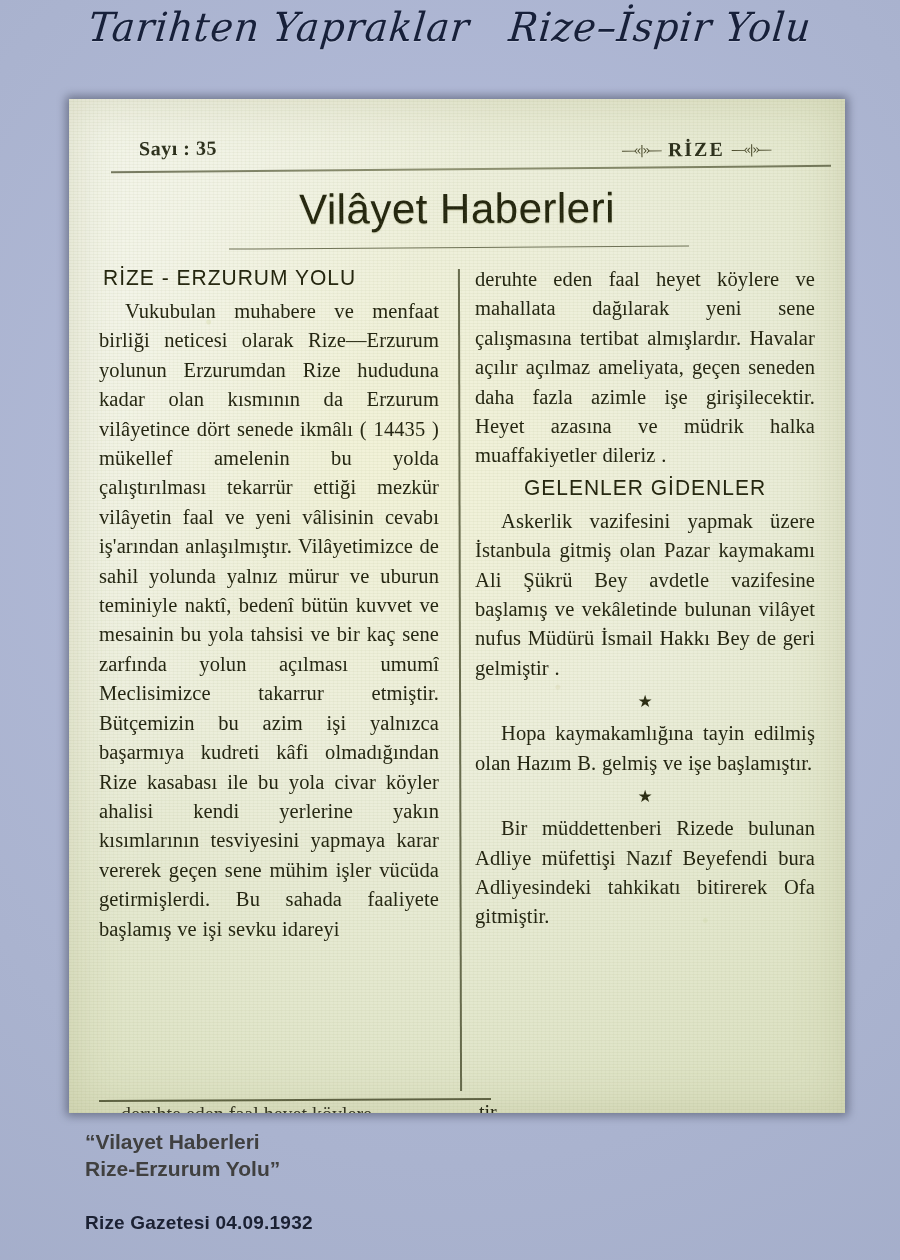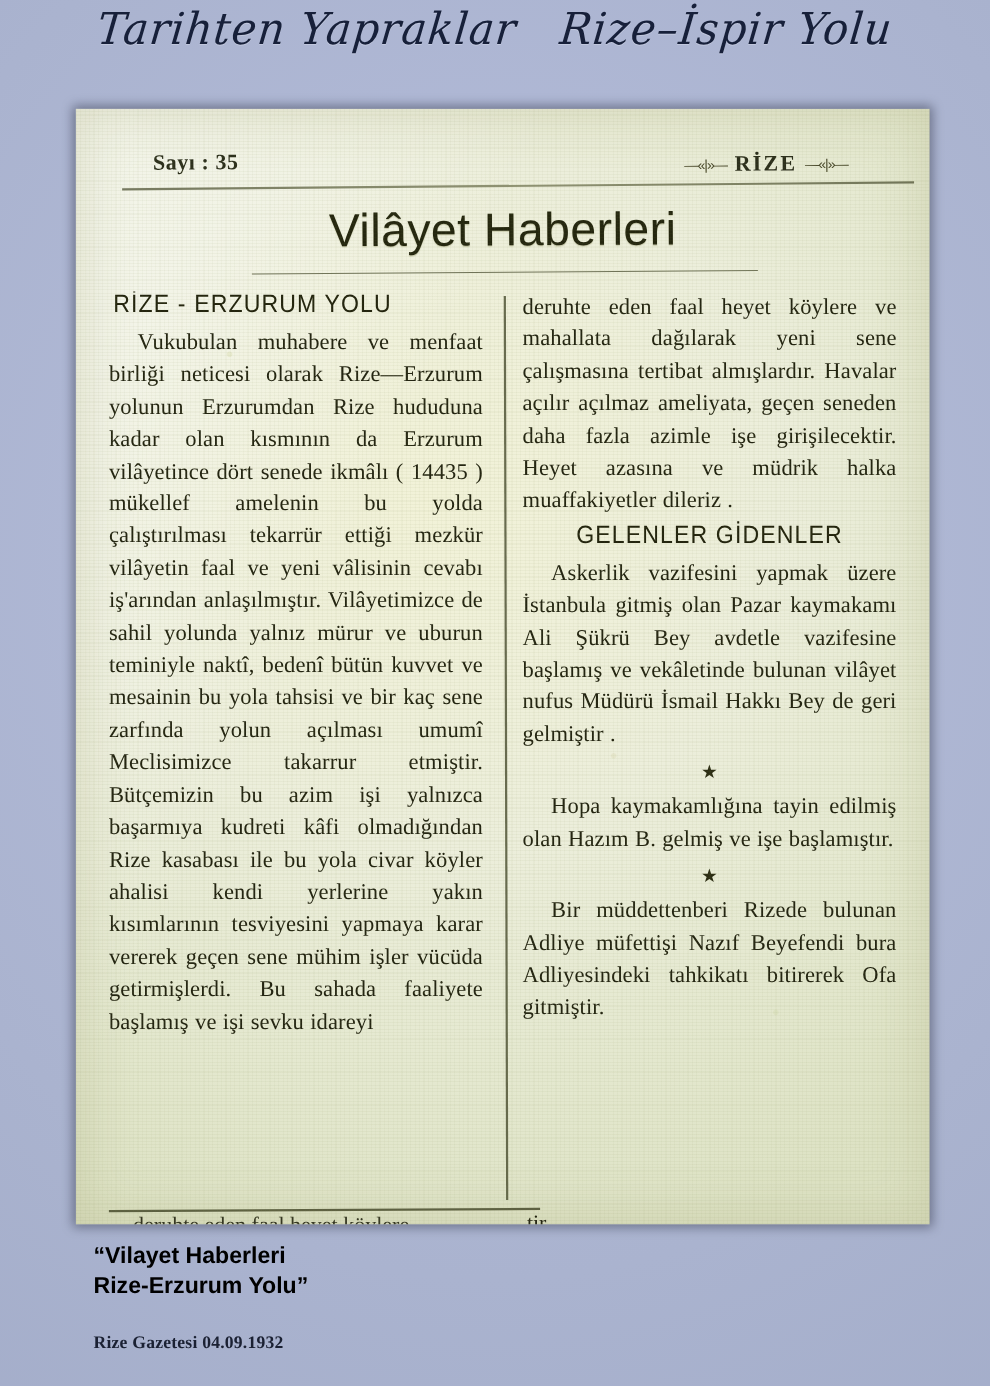--- a/index.html
+++ b/index.html
@@ -180,27 +180,27 @@
     white-space:nowrap;
   }
 
   
   .caption{
     position:absolute;left:85px;top:1128px;width:600px;
     font-family:"Liberation Sans",sans-serif;
     font-weight:bold;
     font-size:21px;
     line-height:27px;
-    color:#000000;
+    color:#404040;
   }
   .source{
     position:absolute;left:85px;top:1212px;width:600px;
-    font-family:Liberation Serif, serif;
+    font-family:Liberation Sans, sans-serif;
     font-weight:bold;
-    font-size:16px;
+    font-size:19px;
     color:#1b2133;
     letter-spacing:.2px;
   }
 </style>
 </head>
 <body>
 
 <div class="page-bg"></div>
 
 <div class="script-title">Tarihten Yapraklar   Rize–İspir Yolu</div>

